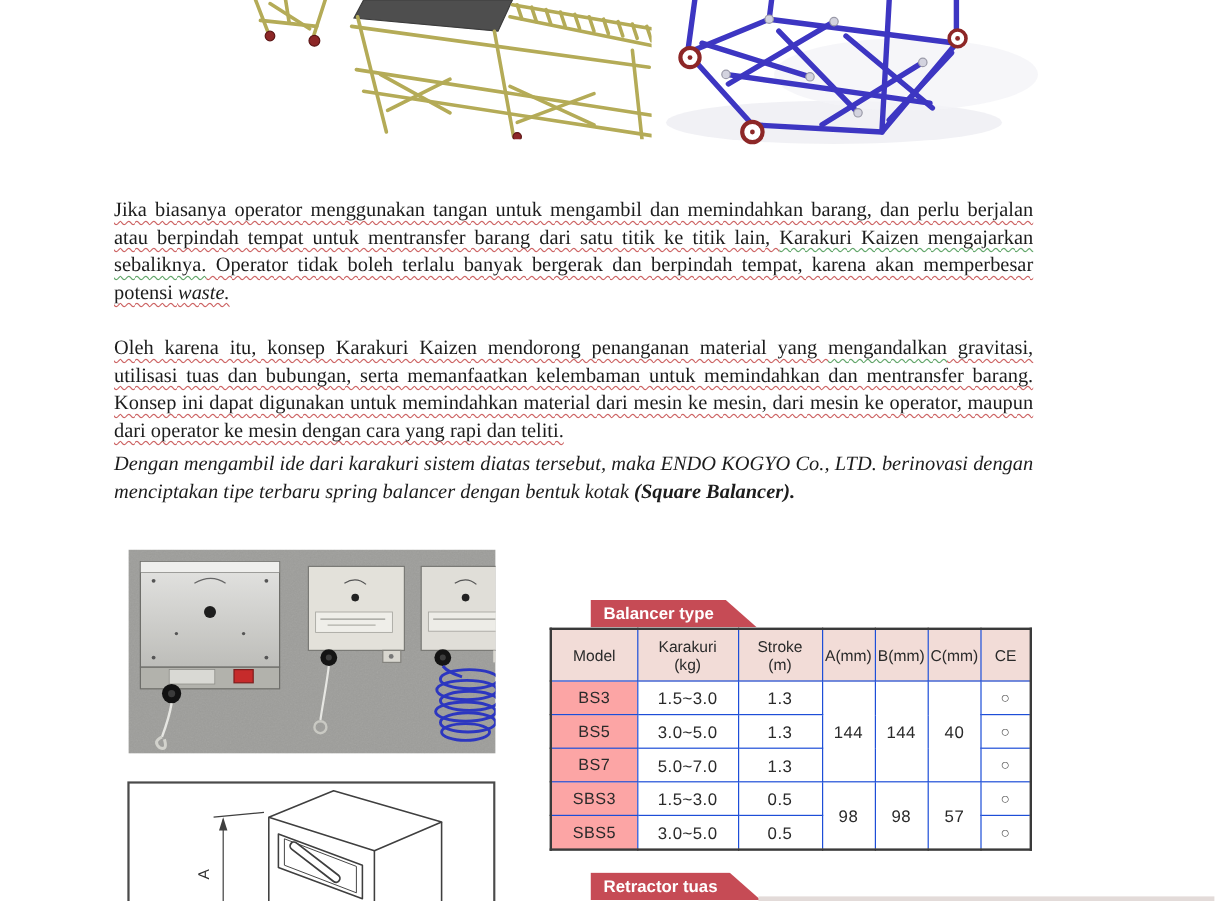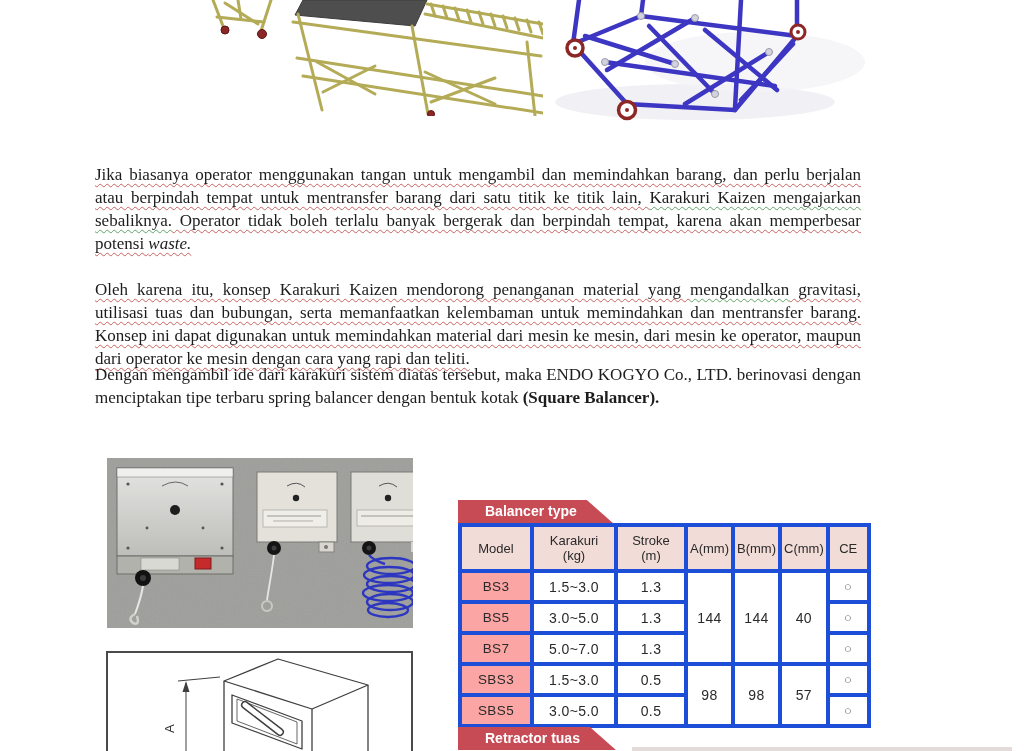--- a/index.html
+++ b/index.html
@@ -34,35 +34,36 @@
     text-decoration-skip-ink:none;
   }
   .italic{font-style:italic;}
   .bold{font-weight:bold;}
 
   
   .type-tag{
     background:#c64b55;color:#ffffff;
     font-family:"Liberation Sans","DejaVu Sans",sans-serif;
     font-weight:bold;font-size:14px;line-height:23px;
-    padding:0 36px 0 27px;height:23px;
+    padding:0 36px 0 11px;height:23px;
     clip-path:polygon(0 0,calc(100% - 26px) 0,100% 100%,0 100%);
     white-space:nowrap;
+    margin-left:34px;
   }
 
   
   table.spec{
     border-collapse:collapse;
     font-family:"Liberation Sans","DejaVu Sans",sans-serif;
     color:#2a2a2a;
     border:2px solid #3a3a3a;
     background:#ffffff;
   }
   table.spec th,table.spec td{
-    border:4px solid #1d4ed8;
+    border:1px solid #1d4ed8;
     text-align:center;vertical-align:middle;
     padding:0 2px;
   }
   table.spec th{
     background:#f2dcd7;
     font-weight:normal;font-size:13px;line-height:15px;
     height:42px;white-space:pre-line;
   }
   table.spec td{height:27px;font-size:13.5px;letter-spacing:.4px;}
   table.spec td.model-cell{background:#fca5a5;}
@@ -161,21 +162,21 @@
       <circle cx="253" cy="32" r="7" fill="#ffffff" stroke="#8d2727" stroke-width="3"></circle>
       <circle cx="253" cy="32" r="2" fill="#8d2727"></circle>
       <circle cx="82" cy="110" r="8.5" fill="#ffffff" stroke="#8d2727" stroke-width="3.5"></circle>
       <circle cx="82" cy="110" r="2" fill="#8d2727"></circle>
     </g>
   </svg>
 </div>
 
 <div class="abs para" style="top:163px;"><span class="wavy-red">Jika biasanya operator menggunakan tangan untuk mengambil dan memindahkan barang, dan perlu berjalan atau berpindah tempat untuk mentransfer barang dari satu titik ke titik lain, </span><span class="wavy-green">Karakuri Kaizen mengajarkan sebaliknya.</span><span class="wavy-red"> Operator tidak boleh terlalu banyak bergerak dan berpindah tempat, karena akan memperbesar potensi </span><span class="wavy-red italic">waste.</span></div>
 <div class="abs para" style="top:278px;"><span class="wavy-red">Oleh karena itu, konsep Karakuri Kaizen mendorong penanganan material yang </span><span class="wavy-green">mengandalkan</span><span class="wavy-red"> gravitasi, utilisasi tuas dan bubungan, serta memanfaatkan kelembaman untuk memindahkan dan mentransfer barang. Konsep ini dapat digunakan untuk memindahkan material dari mesin ke mesin, dari mesin ke operator, maupun dari operator ke mesin dengan cara yang rapi dan teliti.</span></div>
-<div class="abs para" style="top:363px;"><span>Dengan mengambil ide dari karakuri sistem diatas tersebut, maka ENDO KOGYO Co., LTD. berinovasi dengan menciptakan tipe terbaru spring balancer dengan bentuk kotak </span><span class="bold">(Square Balancer).</span></div>
+<div class="abs para" style="top:375px;font-style:italic;"><span>Dengan mengambil ide dari karakuri sistem diatas tersebut, maka ENDO KOGYO Co., LTD. berinovasi dengan menciptakan tipe terbaru spring balancer dengan bentuk kotak </span><span class="bold">(Square Balancer).</span></div>
 
 <div class="abs" style="left:107px;top:458px;">
   <svg width="306" height="170" viewBox="0 0 306 170">
     <defs>
       <linearGradient id="silver" x1="0" y1="0" x2="0" y2="1">
         <stop offset="0" stop-color="#e4e4e2"></stop>
           <stop offset="1" stop-color="#bdbdb9"></stop>
       </linearGradient>
       <filter id="grain">
           <feTurbulence type="fractalNoise" baseFrequency="0.8" numOctaves="2" result="n"></feTurbulence>

